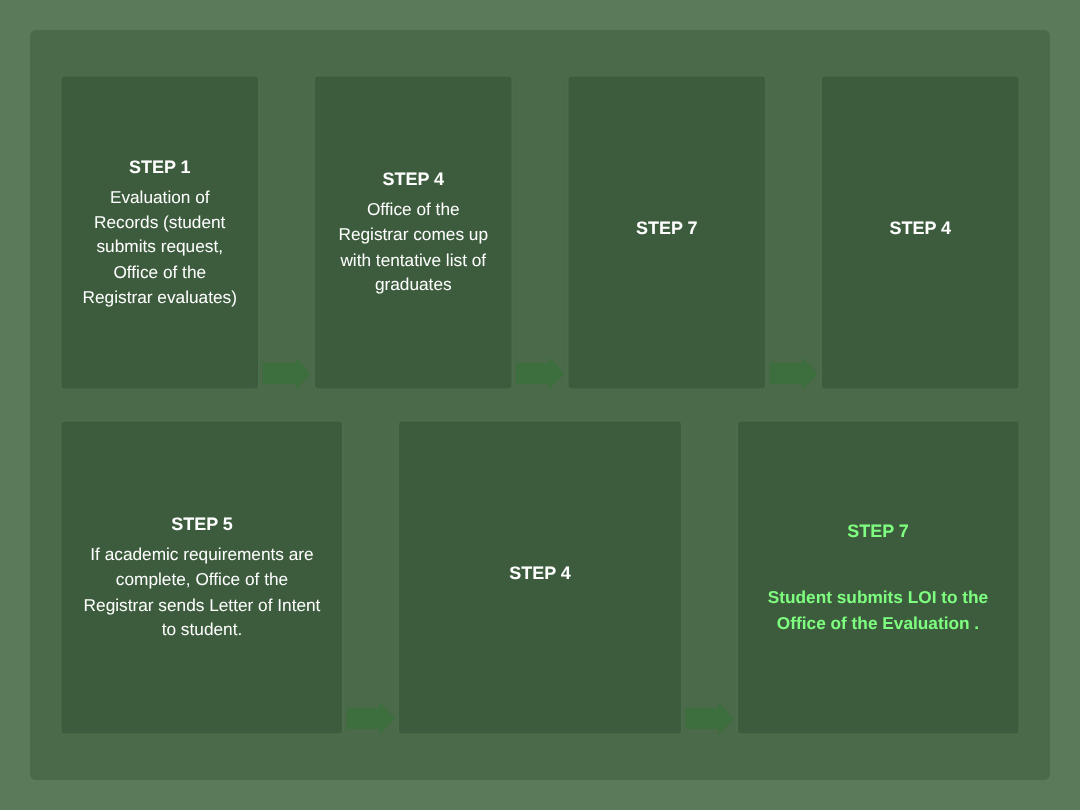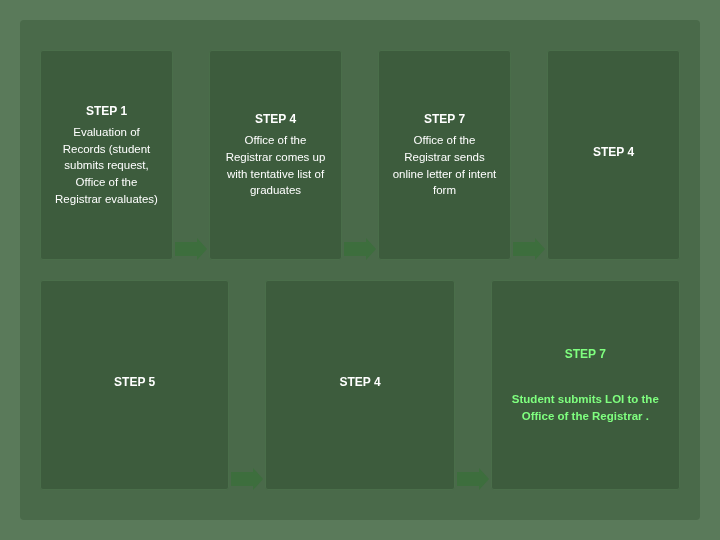--- a/index.html
+++ b/index.html
@@ -108,54 +108,54 @@
     </div>
 
     <div class="arrow">
       <svg viewBox="0 0 32 22" xmlns="http://www.w3.org/2000/svg">
         <polygon class="arrow-shape" points="0,4 22,4 22,0 32,11 22,22 22,18 0,18"></polygon>
       </svg>
     </div>
 
     <div class="step-box">
       <span class="step-label">STEP 7</span>
-      <span>Office of the Registrar sends online letter of intent form</span>
     </div>
 
     <div class="arrow">
       <svg viewBox="0 0 32 22" xmlns="http://www.w3.org/2000/svg">
         <polygon class="arrow-shape" points="0,4 22,4 22,0 32,11 22,22 22,18 0,18"></polygon>
       </svg>
     </div>
 
     <div class="step-box">
       <span class="step-label">STEP 4</span>
     </div>
   </div>
 
   <div class="row">
 
     <div class="step-box">
       <span class="step-label">STEP 5</span>
+      <span>If academic requirements are complete, Office of the Registrar sends Letter of Intent to student.</span>
     </div>
 
     <div class="arrow">
       <svg viewBox="0 0 32 22" xmlns="http://www.w3.org/2000/svg">
         <polygon class="arrow-shape" points="0,4 22,4 22,0 32,11 22,22 22,18 0,18"></polygon>
       </svg>
     </div>
 
     <div class="step-box">
       <span class="step-label">STEP 4</span>
     </div>
 
     <div class="arrow">
       <svg viewBox="0 0 32 22" xmlns="http://www.w3.org/2000/svg">
         <polygon class="arrow-shape" points="0,4 22,4 22,0 32,11 22,22 22,18 0,18"></polygon>
       </svg>
     </div>
 
     <div class="step-box highlight">
       <span class="step-label">STEP 7</span>
-      <span style="font-weight:bold;">Student submits LOI to the Office of the Registrar .</span>
+      <span style="font-weight:bold;">Student submits LOI to the Office of the Evaluation .</span>
     </div>
   </div>
 </div>
 
 </body></html>

